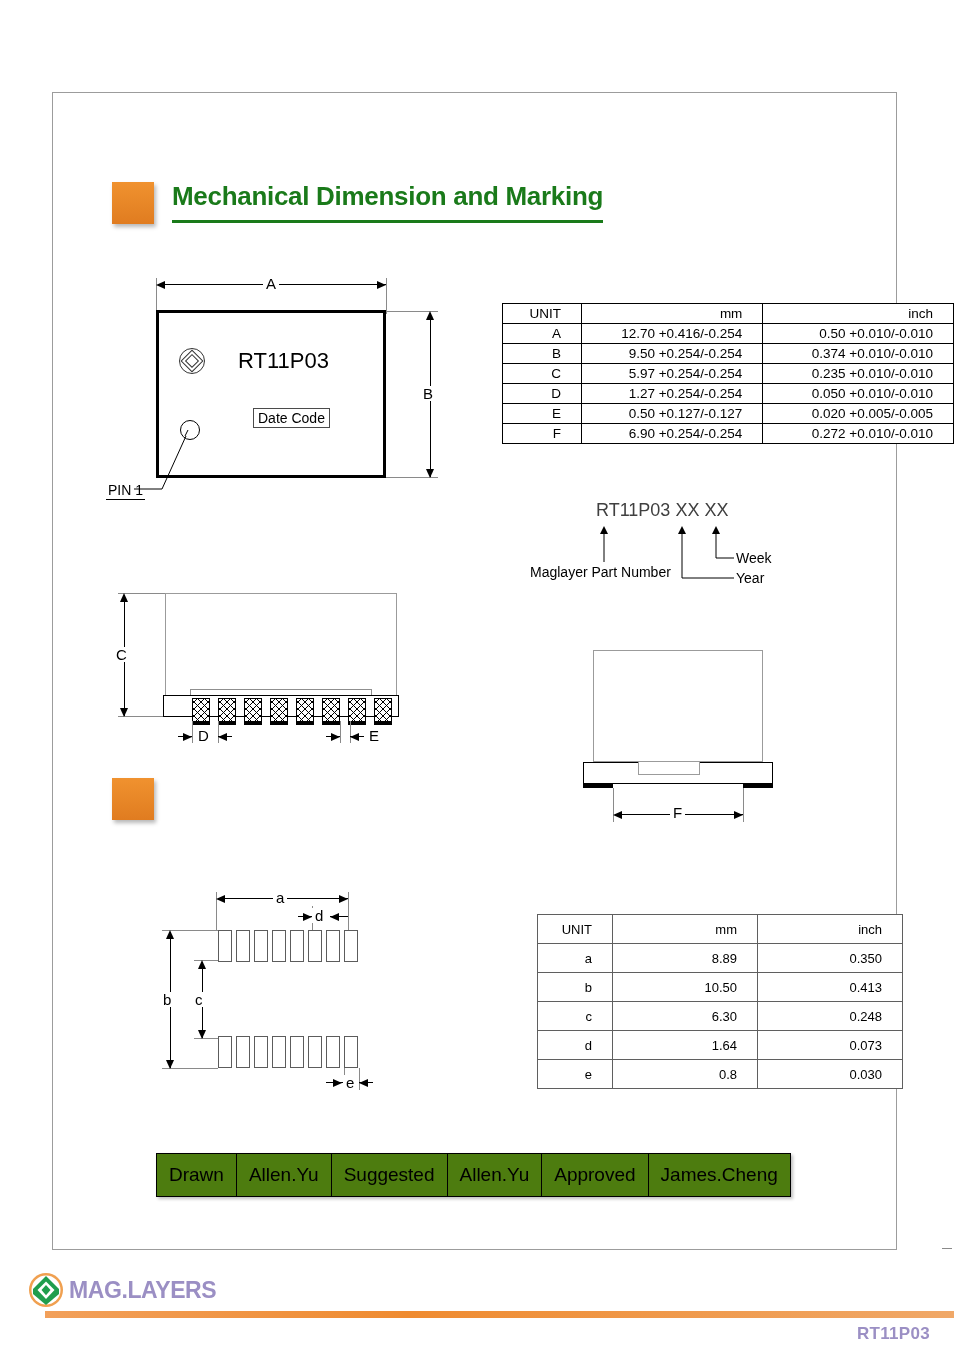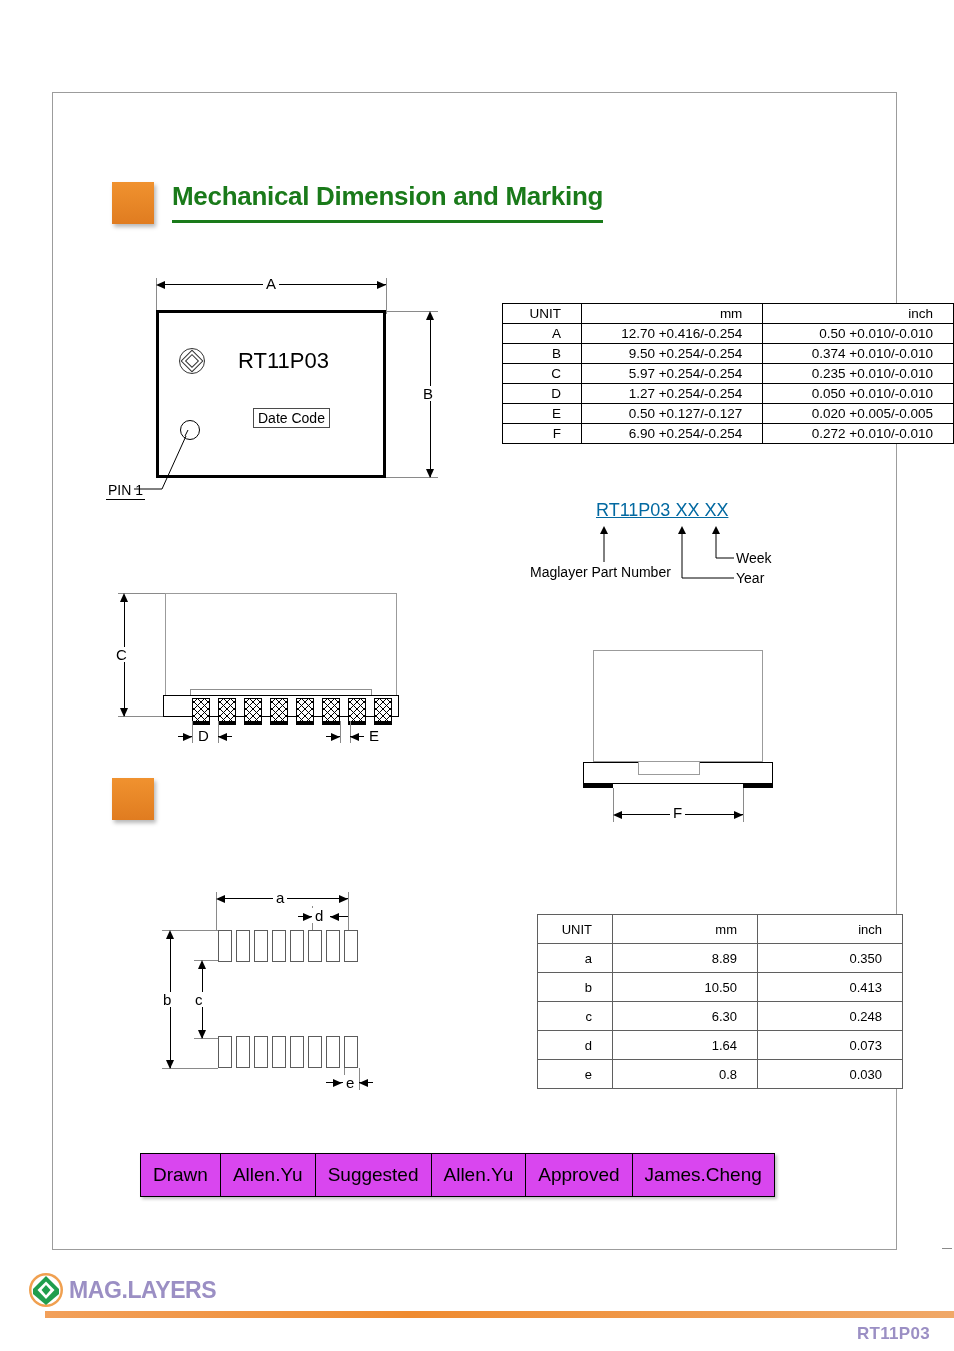--- a/index.html
+++ b/index.html
@@ -173,21 +173,21 @@
     border: 1px solid #9b9b9b;
     border-top: none;
     background: #fff;
     box-sizing: border-box;
   }
   .end-foot-l { position: absolute; left: 8px; top: 144px; width: 30px; height: 4px; background: #000; }
   .end-foot-r { position: absolute; left: 168px; top: 144px; width: 30px; height: 4px; background: #000; }
 
   
   #marking { position: absolute; left: 520px; top: 500px; width: 320px; height: 95px; }
-  .mark-title { position: absolute; font-size: 18px; color: #0369a1; white-space: nowrap; text-decoration: underline; }
+  .mark-title { position: absolute; font-size: 18px; color: #404040; white-space: nowrap; }
   .mark-leg { position: absolute; font-size: 14px; color: #000; white-space: nowrap; }
 
   
   #land-pattern { position: absolute; left: 140px; top: 880px; width: 260px; height: 205px; }
   .pad {
     position: absolute;
     width: 14px; height: 32px;
     border: 1px solid #5c5c5c;
     background: #fff;
     box-sizing: border-box;
@@ -216,25 +216,25 @@
 
   #table-land { left: 537px; top: 914px; font-size: 13px; }
   #table-land td, #table-land th { height: 26px; border: 1px solid #5f5f5f; }
   #table-land .c-unit { width: 34px; }
   #table-land .c-mm   { width: 104px; }
   #table-land .c-in   { width: 104px; }
 
   
   #sign-table {
     position: absolute;
-    left: 140px; top: 1153px;
+    left: 156px; top: 1153px;
     border-collapse: collapse;
     font-size: 19px;
     color: #000;
-    background: #d946ef;
+    background: #4d7c0f;
     box-shadow: 2px 2px 3px rgba(0,0,0,0.25);
   }
   #sign-table td {
     border: 1px solid #000;
     padding: 6px 12px;
     text-align: center;
     white-space: nowrap;
     height: 30px;
   }
 

